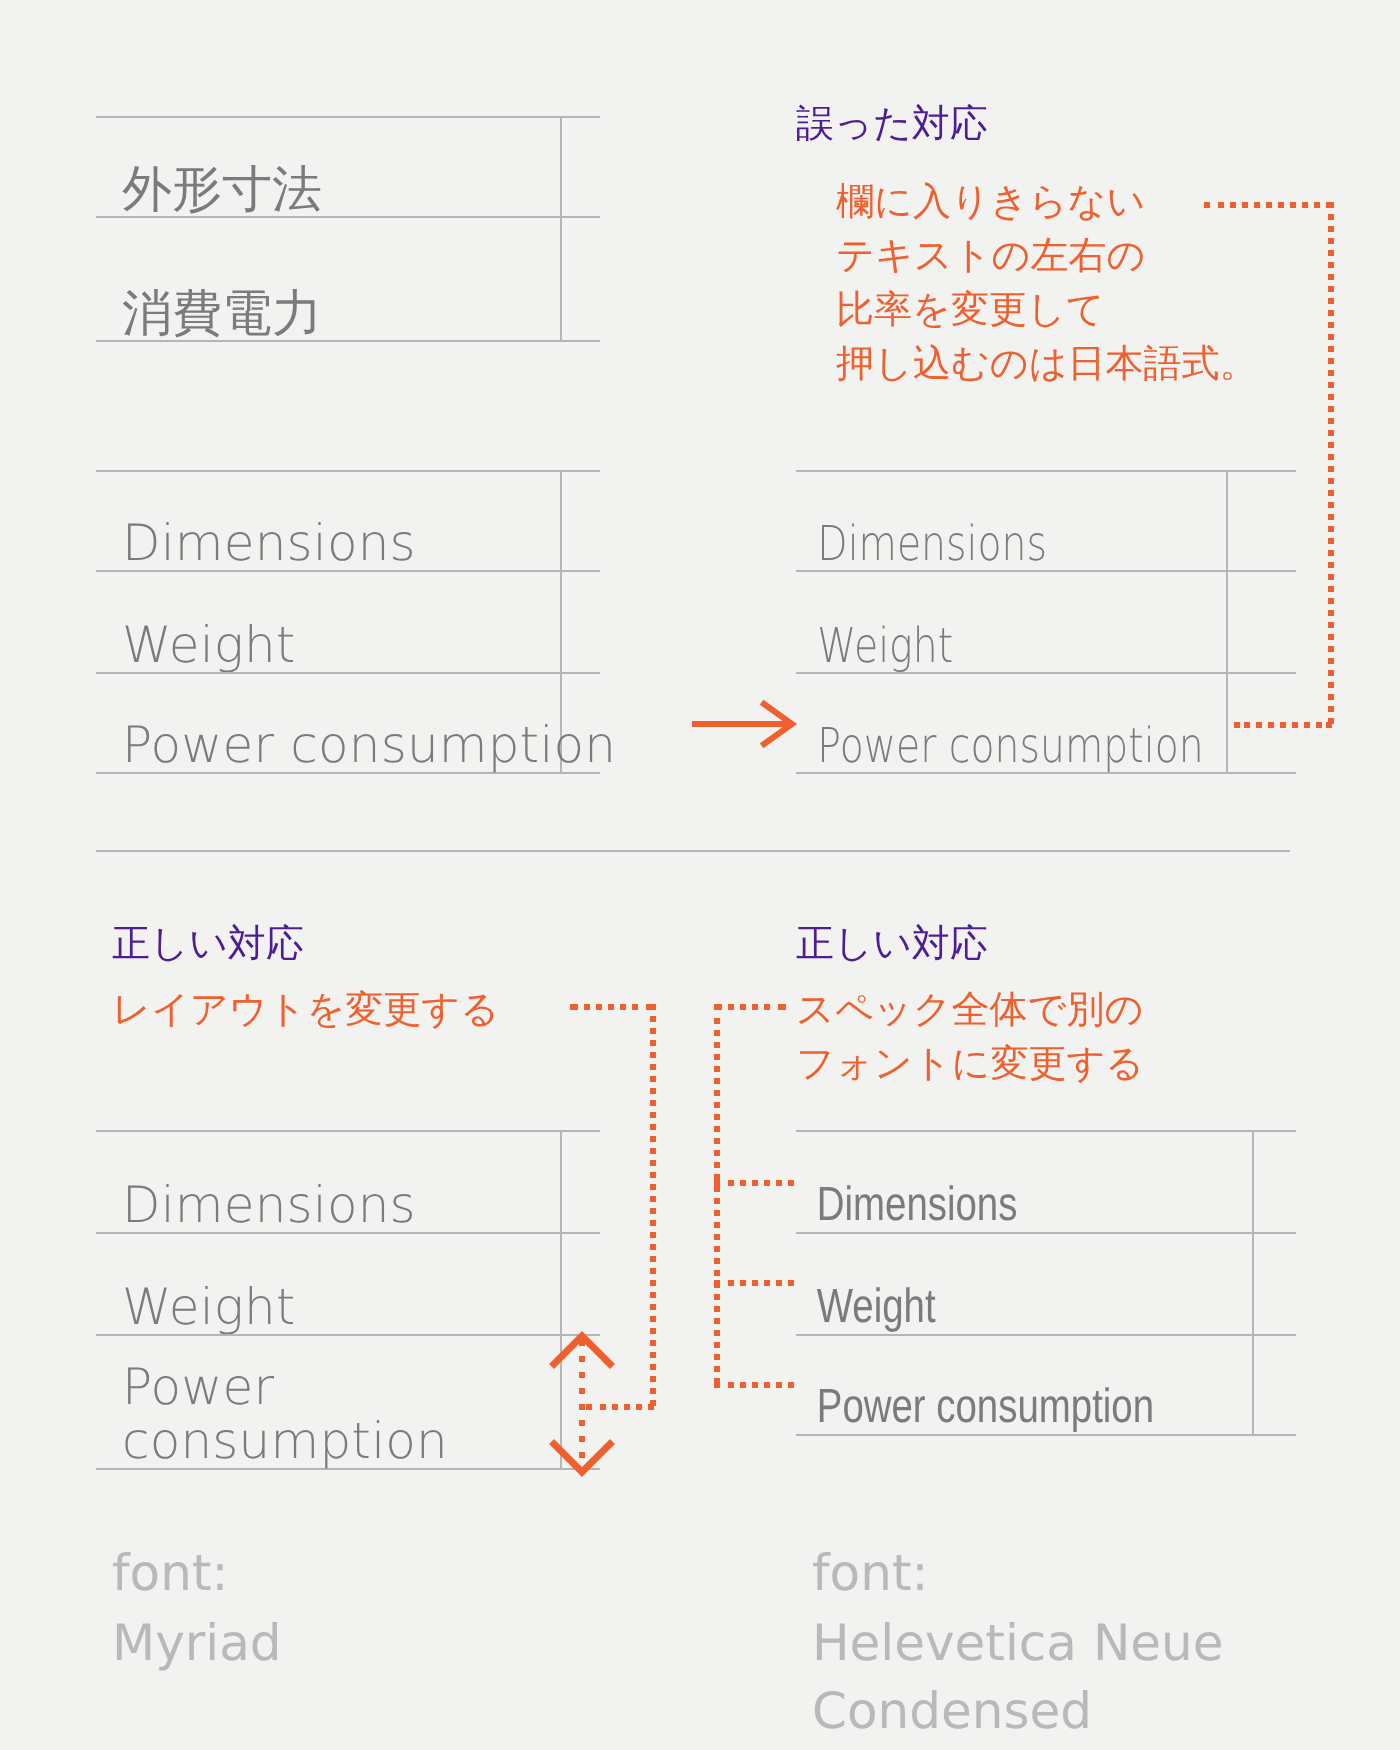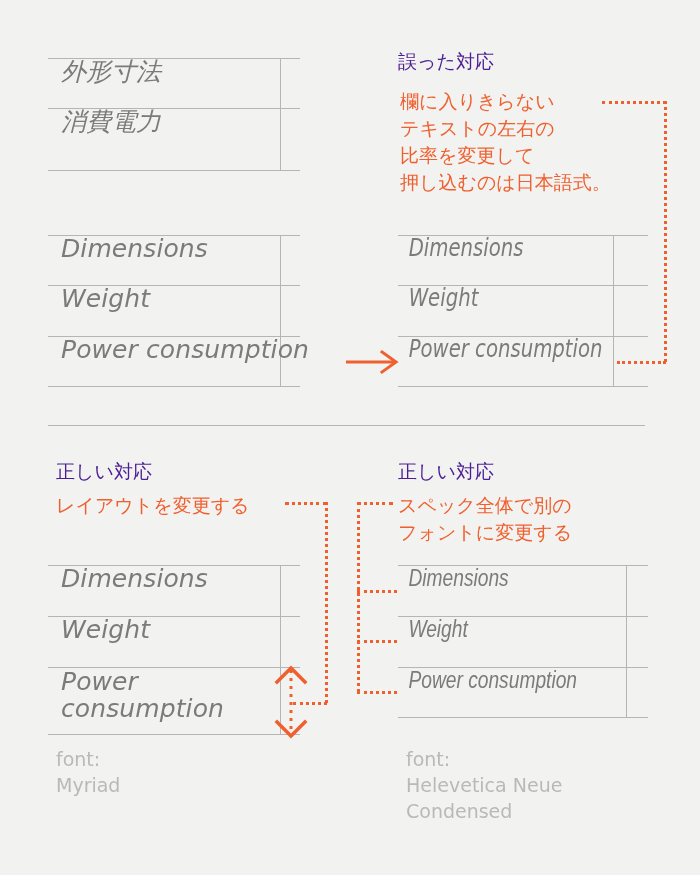--- a/index.html
+++ b/index.html
@@ -22,22 +22,21 @@
   
   .spec-table {
     position: absolute;
     box-sizing: border-box;
   }
   .spec-row {
     position: relative;
     box-sizing: border-box;
     border-top: 1px solid #b5b5b5;
     display: flex;
-    align-items: flex-start;
-    font-style: italic;
+    align-items: flex-end;
   }
   .spec-row.last {
     border-bottom: 1px solid #b5b5b5;
   }
   .spec-label {
     color: #7b7b7b;
     white-space: nowrap;
     padding-left: 13px;
     line-height: 1.04;
   }
@@ -89,23 +88,24 @@
     color: #f0602f;
     font-family: "DejaVu Sans", sans-serif;
     font-size: 19px;
     line-height: 1.42;
     white-space: pre-line;
   }
   .font-note {
     position: absolute;
     color: #b9b9b9;
     font-family: "DejaVu Sans", "Liberation Sans", sans-serif;
-    font-size: 19px;
+    font-size: 25px;
     line-height: 1.38;
     white-space: pre-line;
+    margin-top: 24px;
   }
 
   
   .section-divider {
     position: absolute;
     height: 1px;
     background: #b5b5b5;
   }
 
   
@@ -157,21 +157,21 @@
   </div>
 
   <div class="arrow-right" style="left:346px; top:348px; width:54px; height:28px;">
     <svg width="54" height="28" viewBox="0 0 54 28">
       <line x1="0" y1="14" x2="48" y2="14" stroke="#f0602f" stroke-width="3"></line>
       <polyline points="36,4 50,14 36,24" fill="none" stroke="#f0602f" stroke-width="3" stroke-linecap="square"></polyline>
     </svg>
   </div>
 
   <div class="caption-gray" style="left:398px; top:49px;">誤った対応</div>
-  <div class="caption-red" style="left:400px; top:88px; width:220px;">欄に入りきらない
+  <div class="caption-red" style="left:418px; top:88px; width:220px;">欄に入りきらない
 テキストの左右の
 比率を変更して
 押し込むのは日本語式。</div>
 
   <div class="dot-h" style="left:602px; top:101px; width:64px;"></div>
   <div class="dot-v" style="left:664px; top:101px; height:261px;"></div>
   <div class="dot-h" style="left:617px; top:361px; width:49px;"></div>
 
   <div class="spec-table" style="left:398px; top:235px; width:250px;">
     <div class="col-divider" style="left:215px;"></div>

